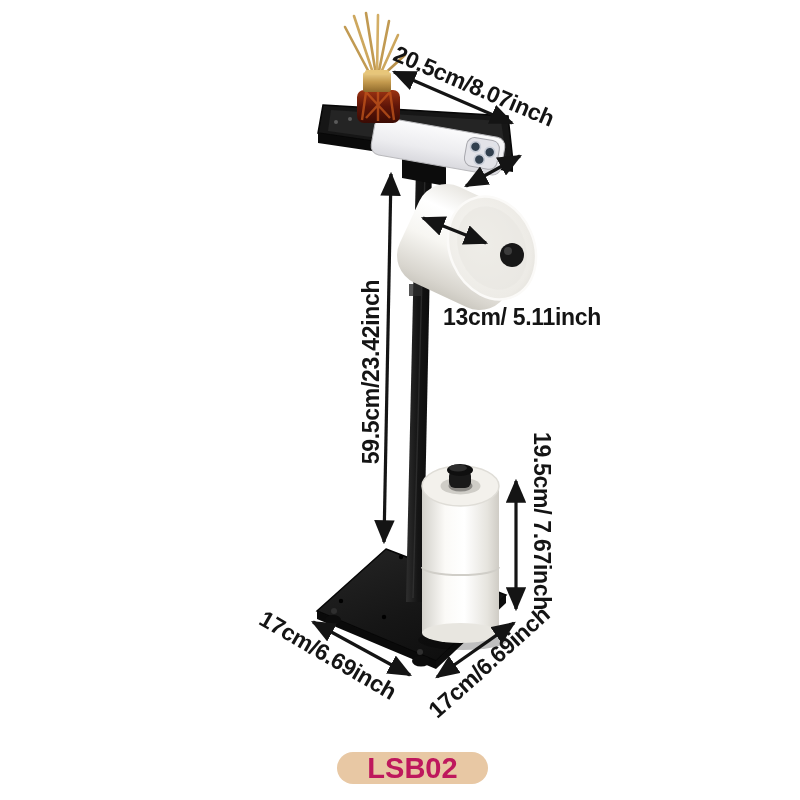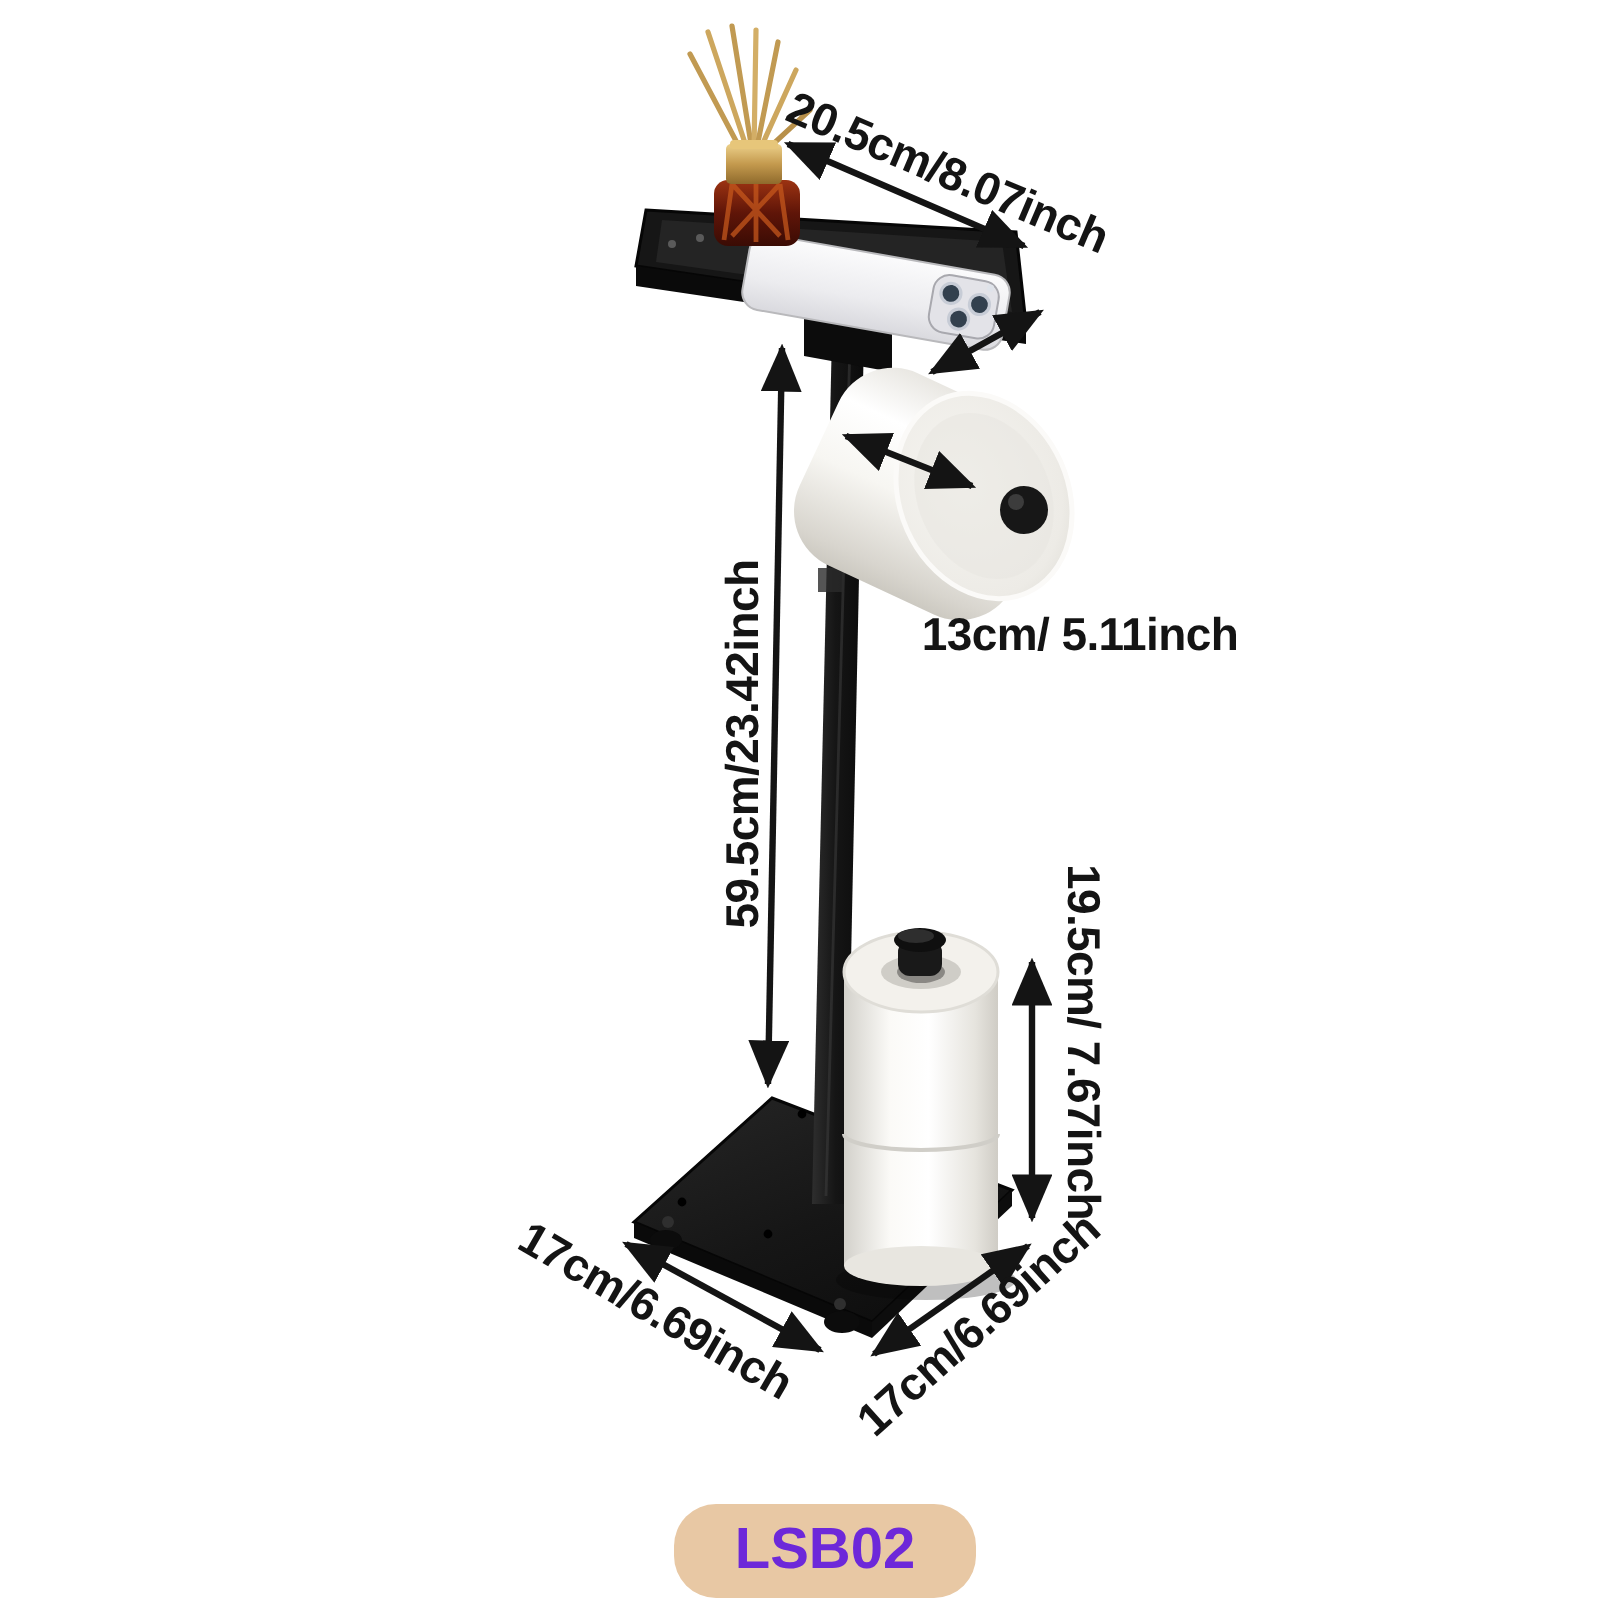--- a/index.html
+++ b/index.html
@@ -3,28 +3,28 @@
 <meta charset="utf-8">
 <style>
   html,body{margin:0;padding:0;background:#fff;}
   #stage{position:relative;width:800px;height:800px;background:#fff;overflow:hidden;
          font-family:"Liberation Sans",sans-serif;}
   #art{position:absolute;left:0;top:0;}
   .dim{position:absolute;font:700 23px/30px "Liberation Sans",sans-serif;color:#141414;
        text-align:center;white-space:nowrap;letter-spacing:-0.3px;}
   #l-tray {left:364px;top:71px;width:220px;transform:rotate(23deg);}
   #l-rollw{left:480px;top:175px;width:162px;}
-  #l-rolld{left:459px;top:302px;width:162px;text-align:center;}
+  #l-rolld{left:441px;top:302px;width:162px;text-align:center;}
   #l-pole {left:271px;top:357px;width:200px;transform:rotate(-90deg);}
   #l-spare{left:444px;top:506px;width:196px;transform:rotate(90deg);}
   #l-basel{left:240px;top:640px;width:176px;transform:rotate(30deg);}
   #l-baser{left:401px;top:647px;width:176px;transform:rotate(-42deg);}
-  .badge{position:absolute;left:337px;top:752px;width:151px;height:47px;border-radius:21px;
+  .badge{position:absolute;left:337px;top:752px;width:151px;height:32px;border-radius:21px;
          background:#e8c8a4;display:flex;align-items:center;justify-content:center;
-         font:700 29px "Liberation Sans",sans-serif;color:#6d28d9;}
+         font:700 29px "Liberation Sans",sans-serif;color:#be185d;}
 </style>
 </head>
 <body>
 
 <div id="stage">
 
   <svg id="art" width="800" height="800" viewBox="0 0 800 800">
     <defs>
       <marker id="ah" markerWidth="7.5" markerHeight="6.4" refX="6.8" refY="3.2" orient="auto-start-reverse">
         <path d="M0,0 L7.5,3.2 L0,6.4 Z" fill="#141414"></path>

